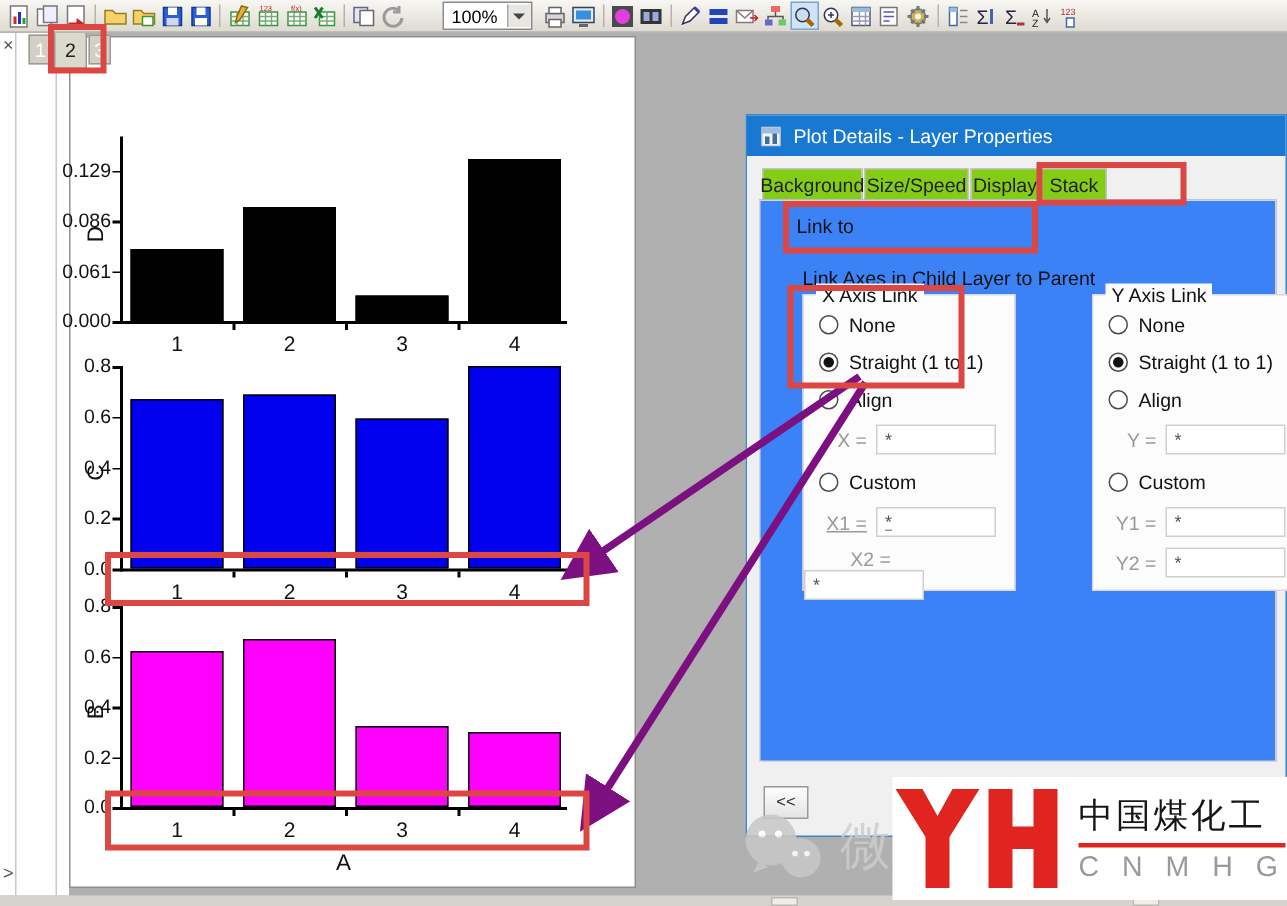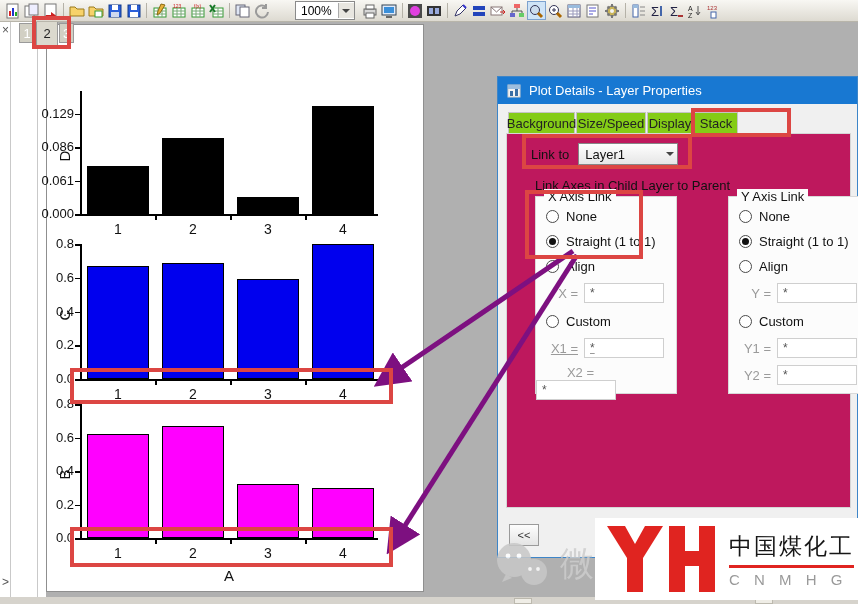--- a/index.html
+++ b/index.html
@@ -45,21 +45,21 @@
   
   #dialog{position:absolute;left:497px;top:76px;width:361px;height:482px;background:#f0f0f0;
     border:1px solid #3d85c8;box-sizing:border-box;z-index:4;}
   #dlg-titlebar{height:27px;background:#1878d2;color:#fff;display:flex;align-items:center;
     font-size:13px;padding-left:9px;gap:8px;}
   #dlg-tabs{position:absolute;left:10px;top:34px;display:flex;align-items:flex-end;height:22px;}
   .dtab{height:21px;box-sizing:border-box;border:1px solid #c4c4c4;border-bottom:none;
     background:#84cc16;font-size:13px;display:flex;align-items:center;justify-content:center;
     margin-right:1px;color:#222;}
   .dtab.active{background:#fcfcfc;height:24px;border-color:#adadad;}
-  #dlg-panel{position:absolute;left:8px;top:56px;width:345px;height:375px;background:#be185d;
+  #dlg-panel{position:absolute;left:8px;top:56px;width:345px;height:375px;background:#3b82f6;
     border:1px solid #d6d6d6;box-sizing:border-box;}
   #link-row{position:absolute;left:24px;top:9px;display:flex;align-items:center;gap:9px;font-size:13px;color:#111;}
   .combo{width:100px;height:22px;background:linear-gradient(#fefefe,#e6e6e6);border:1px solid #868686;
     display:flex;align-items:center;justify-content:space-between;padding:0 3px 0 6px;font-size:13px;
     box-sizing:border-box;color:#111;}
   #section-caption{position:absolute;left:28px;top:44px;font-size:13px;color:#111;}
   .groupbox{position:absolute;border:1px solid #d9d9d9;background:#fcfcfc;box-sizing:border-box;}
   .grouptitle{position:absolute;top:-8px;left:8px;background:#fcfcfc;padding:0 4px;font-size:13px;color:#111;}
   .radio-row{position:absolute;display:flex;align-items:center;gap:7px;font-size:13px;color:#111;left:10px;}
   .radio{width:13px;height:13px;border:1px solid #4a4a4a;border-radius:50%;background:#fff;
@@ -74,24 +74,24 @@
     display:flex;align-items:center;justify-content:center;color:#333;box-sizing:border-box;}
 
   
   .redbox{position:absolute;border:4px solid #dc4643;box-sizing:border-box;z-index:6;}
   #arrows{position:absolute;left:0;top:0;width:858px;height:604px;z-index:5;pointer-events:none;}
 
   
   #wechat{position:absolute;left:492px;top:538px;z-index:5;display:flex;align-items:center;gap:10px;opacity:.85;}
   #wechat .wc-label{font-size:34px;color:#cdcdcd;letter-spacing:4px;}
   #logo{position:absolute;left:595px;top:518px;width:263px;height:82px;background:#fff;z-index:7;
-    display:flex;align-items:center;padding-left:10px;box-sizing:border-box;gap:12px;}
+    display:flex;align-items:center;box-sizing:border-box;gap:12px;}
   #logo .cn{font-size:23px;color:#161616;letter-spacing:2px;white-space:nowrap;}
   #logo .divider{height:3px;background:#e02420;margin:3px 0;}
-  #logo .en{font-size:15px;color:#9a9a9a;letter-spacing:5px;}
+  #logo .en{font-size:19px;color:#9a9a9a;letter-spacing:5px;}
 
   #bottom-strip{position:absolute;left:0;top:597px;width:858px;height:7px;background:#d6d3cc;z-index:2;}
   .mini-btn{position:absolute;top:598px;width:18px;height:6px;background:#efede6;border:1px solid #bcb9ae;box-sizing:border-box;z-index:2;}
 </style>
 </head>
 <body>
 
 <div id="toolbar">
     <div class="tbicon">
       <svg viewBox="0 0 16 16">
@@ -409,24 +409,20 @@
   </div>
   <div id="dlg-tabs">
       <div class="dtab" style="width: 67px;">Background</div>
       <div class="dtab" style="width: 70px;">Size/Speed</div>
       <div class="dtab" style="width: 46px;">Display</div>
       <div class="dtab" style="width: 44px;">Stack</div>
     </div>
   <div id="dlg-panel">
     <div id="link-row">
       <span>Link to</span>
-      <div class="combo">
-        <span>Layer1</span>
-        <span class="tri-down"></span>
-      </div>
     </div>
     <div id="section-caption">Link Axes in Child Layer to Parent</div>
     <div class="groupbox" id="x-group" style="left:28px;top:62px;width:142px;height:198px;">
       <div class="grouptitle">X Axis Link</div>
     <div class="radio-row" style="top: 12px;">
           <div class="radio"></div>
           <div>None</div>
         </div>
         <div class="radio-row" style="top: 37px;">
           <div class="radio checked"></div>

